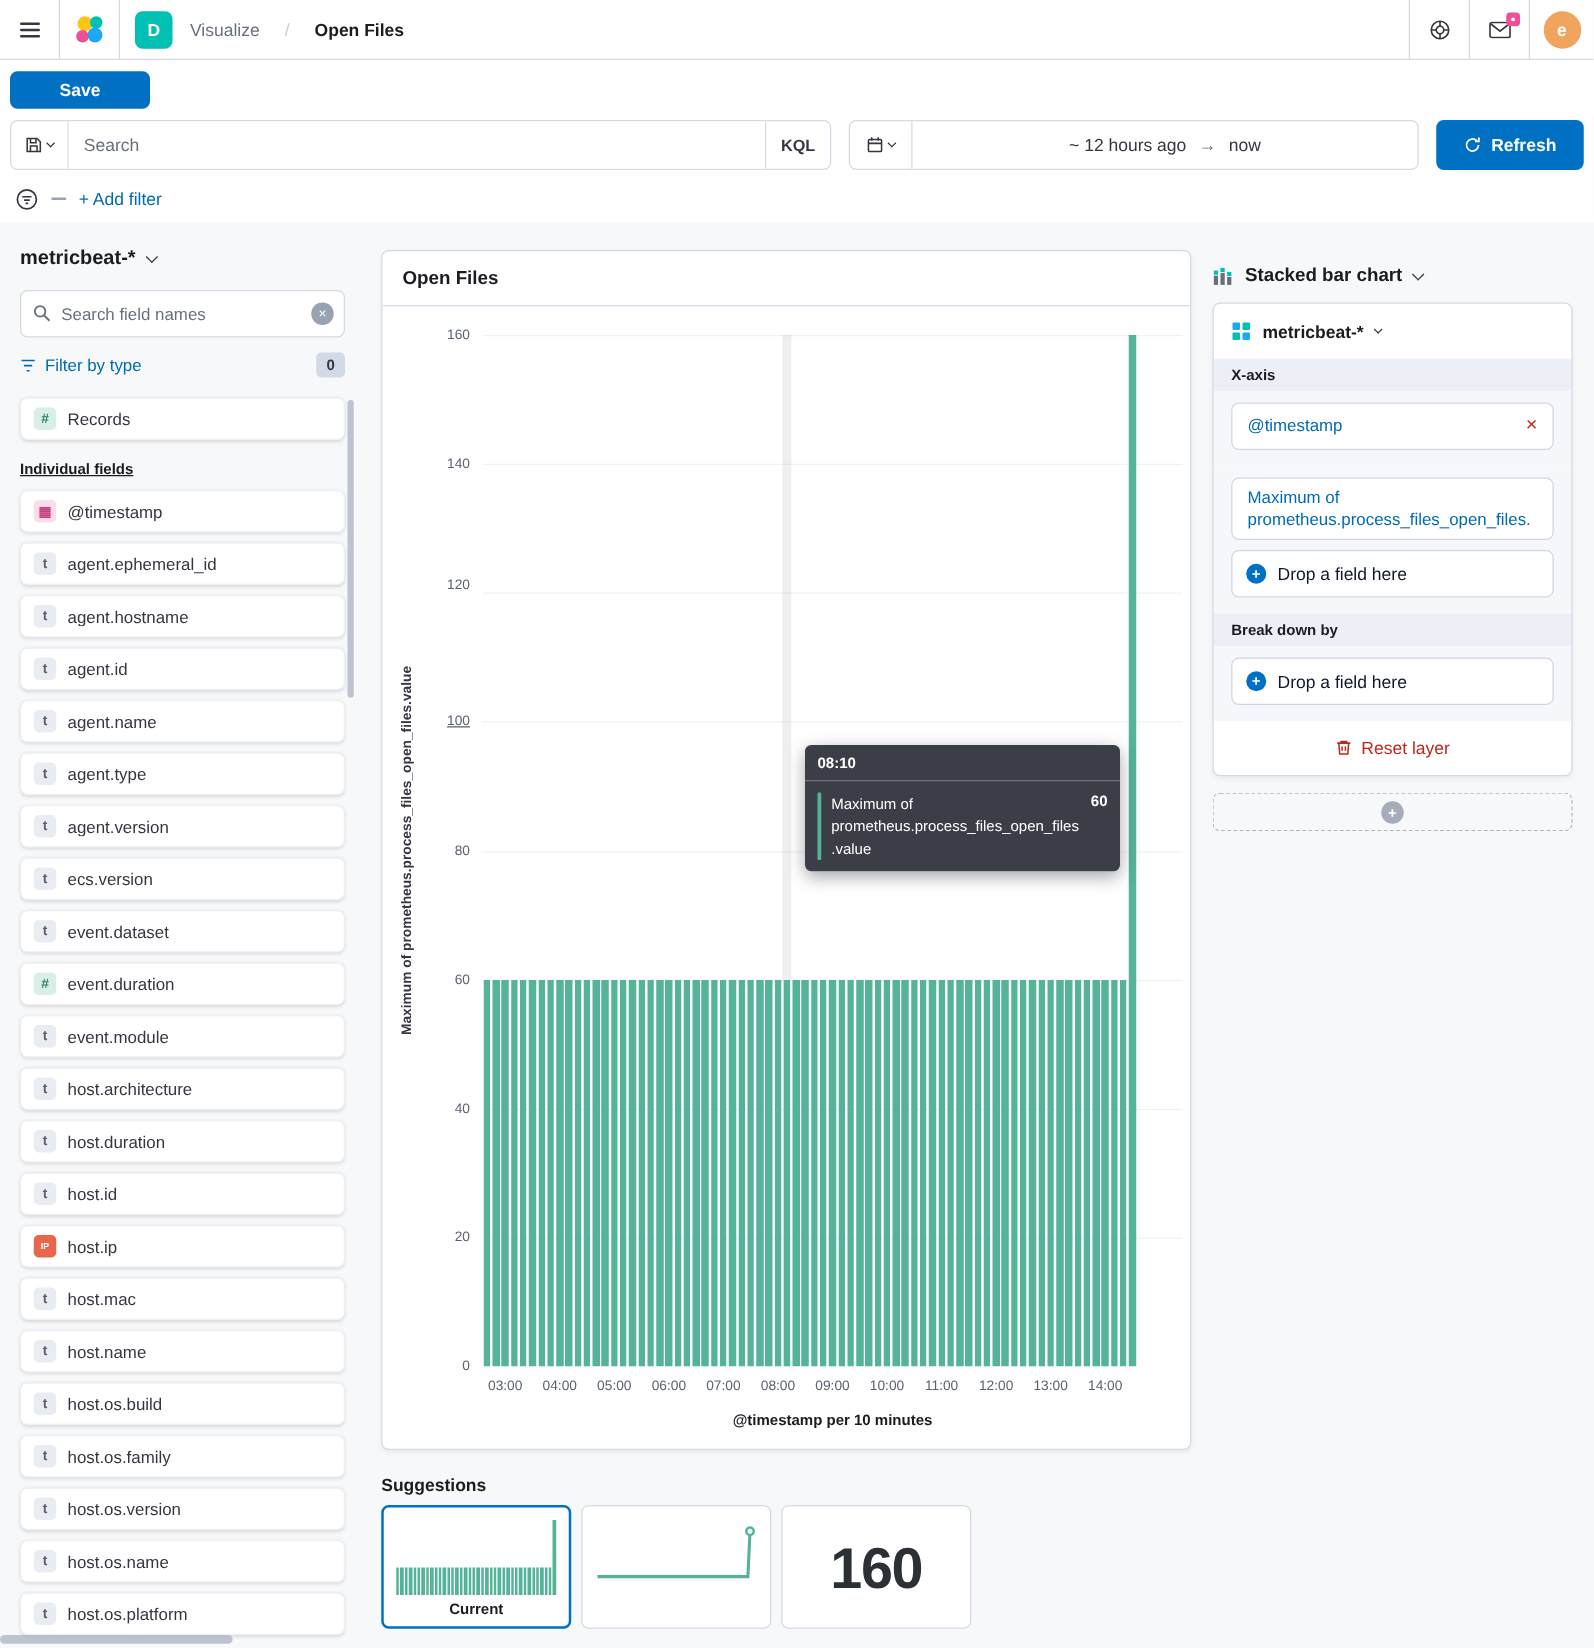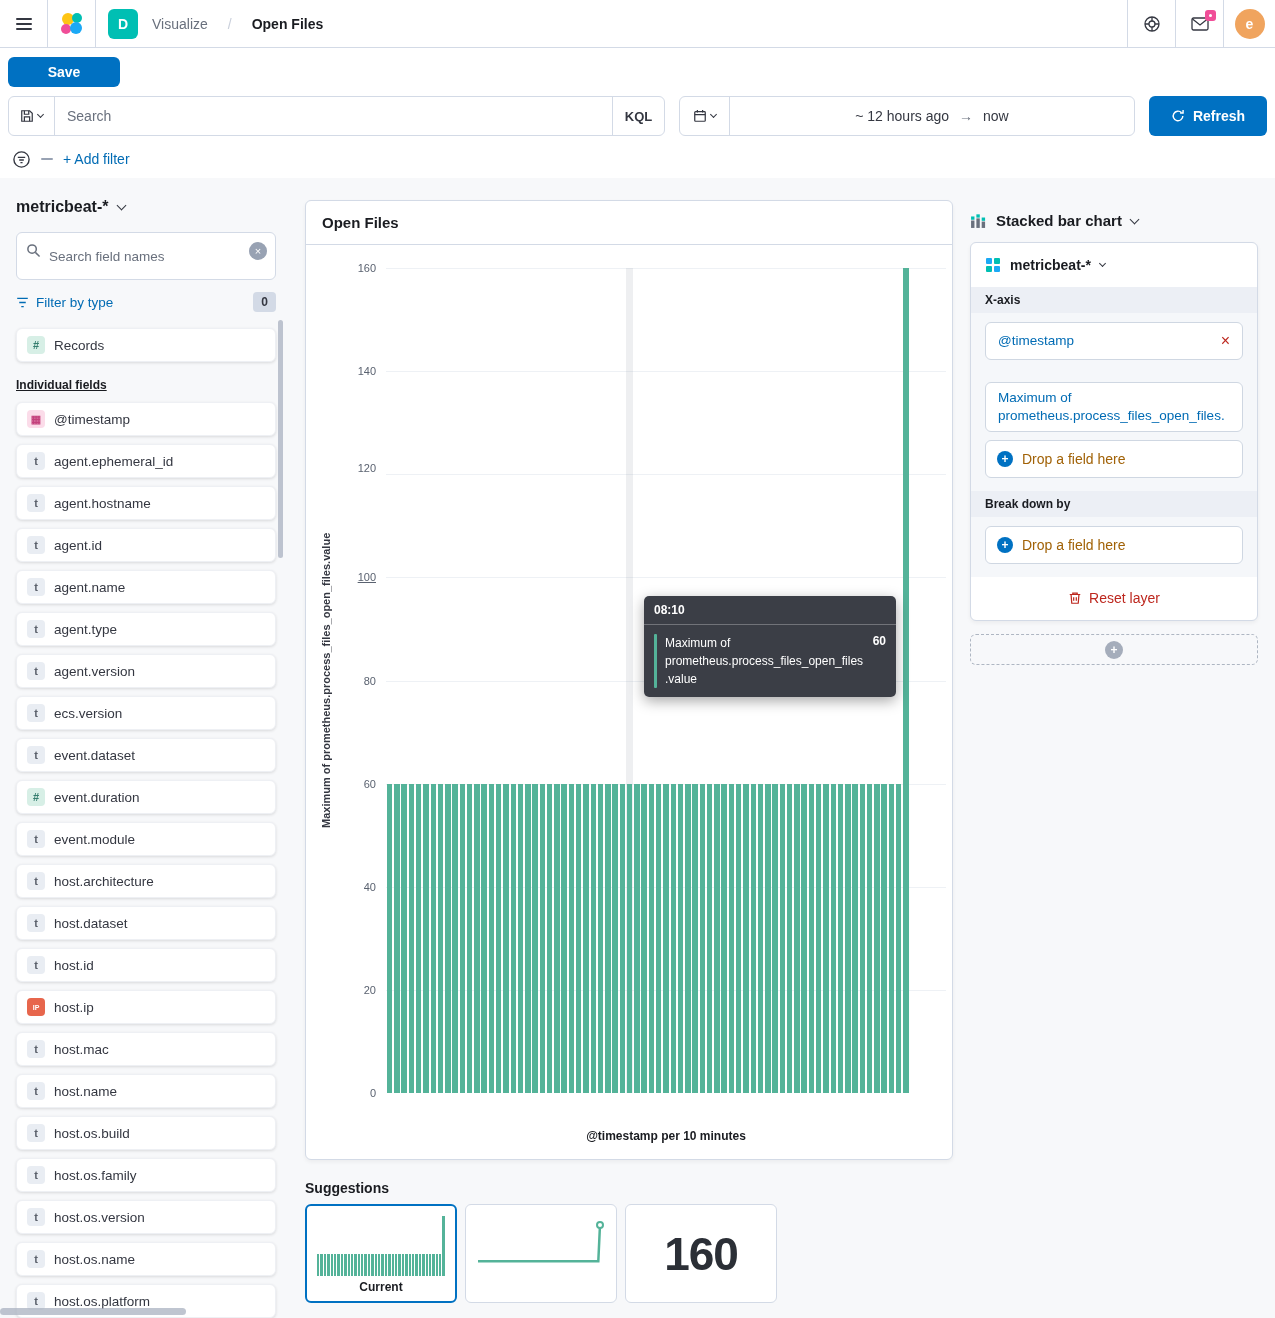--- a/index.html
+++ b/index.html
@@ -62,21 +62,21 @@
   .top-bg { position:absolute; left:0; top:48px; width:1275px; height:130px; background:#fff; z-index:-1; }
 
   
   .chev { width:7px; height:7px; border-right:1.6px solid #343741; border-bottom:1.6px solid #343741;
           transform:rotate(45deg); display:inline-block; margin-top:-3px; }
   .chev.small { width:5px; height:5px; }
 
   
   .sidebar { position:absolute; left:0; top:186px; width:290px; bottom:0; padding:12px 14px 0 16px; }
   .idx-row { display:flex; align-items:center; gap:10px; font-size:16px; font-weight:700; color:#1a1c21; cursor:pointer; }
-  .fsearch { position:relative; margin-top:16px; height:48px; }
+  .fsearch { position:relative; margin-top:16px; height:38px; }
   .fsearch input { width:100%; height:100%; border:1px solid #d3dae6; border-radius:6px; background:#fff;
                    padding:0 32px 0 32px; font-size:13.5px; outline:none; color:#343741; }
   .fsearch input::placeholder { color:#69707d; }
   .fsearch .mag { position:absolute; left:10px; top:11px; }
   .clear-btn { position:absolute; right:9px; top:10px; width:18px; height:18px; border-radius:50%;
                background:#98a2b3; color:#fff; font-size:11px; line-height:18px; text-align:center; }
   .ftype-row { margin-top:12px; display:flex; align-items:center; gap:7px; }
   .ftype-label { color:#006bb4; font-size:13.5px; cursor:pointer; }
   .ftype-badge { margin-left:auto; min-width:23px; height:20px; border-radius:4px; background:#d3dae6;
                  color:#343741; font-size:12px; font-weight:600; display:flex; align-items:center; justify-content:center; }
@@ -131,21 +131,21 @@
   .dim-head { background:#eceff5; padding:6px 14px; font-size:12px; font-weight:700; color:#1a1c21; }
   .dim-body { background:#f5f7fa; padding:9px 14px 13px; display:flex; flex-direction:column; gap:8px; }
   .dim-pill { background:#fff; border:1px solid #cfd7e2; border-radius:6px; min-height:38px;
               display:flex; align-items:center; padding:6px 12px; cursor:pointer; }
   .dim-pill .dim-text { color:#006bb4; font-size:13.5px; line-height:1.35; overflow-wrap:anywhere; flex:1; }
   .dim-x { margin-left:8px; color:#bd271e; font-size:16px; line-height:1; }
   .drop-box { background:#fff; border:1px solid #cfd7e2; border-radius:6px; height:38px;
               display:flex; align-items:center; gap:9px; padding:0 11px; cursor:pointer; }
   .plus-circle { width:16px; height:16px; border-radius:50%; background:#0071c2; color:#fff;
                  font-size:12px; font-weight:700; display:flex; align-items:center; justify-content:center; flex:none; }
-  .drop-label { font-size:14px; color:#a16207; }
+  .drop-label { font-size:14px; color:#0f172a; }
   .reset-row { display:flex; align-items:center; justify-content:center; gap:7px; padding:13px 0 14px;
                color:#bd271e; font-size:14px; cursor:pointer; }
   .add-layer { height:31px; border:1px dashed #aeb6c2; border-radius:6px; display:flex; align-items:center;
                justify-content:center; cursor:pointer; }
   .add-layer .plus-circle { background:#a5adbb; width:18px; height:18px; }
 
   
   .sugg-title { position:absolute; left:305px; top:1180px; font-size:14px; font-weight:700; color:#1a1c21; }
   .sugg-row { position:absolute; left:305px; top:1204px; display:flex; gap:8px; }
   .sugg-card { width:152px; height:99px; background:#fff; border:1px solid #d3dae6; border-radius:6px;
@@ -330,21 +330,21 @@
       <div class="field-card">
         <span class="ficon" style="background: rgb(233, 237, 243); color: rgb(90, 96, 107); font-size: 11px;">t</span>
         <span class="fname">event.module</span>
       </div>
       <div class="field-card">
         <span class="ficon" style="background: rgb(233, 237, 243); color: rgb(90, 96, 107); font-size: 11px;">t</span>
         <span class="fname">host.architecture</span>
       </div>
       <div class="field-card">
         <span class="ficon" style="background: rgb(233, 237, 243); color: rgb(90, 96, 107); font-size: 11px;">t</span>
-        <span class="fname">host.dataset</span>
+        <span class="fname">host.duration</span>
       </div>
       <div class="field-card">
         <span class="ficon" style="background: rgb(233, 237, 243); color: rgb(90, 96, 107); font-size: 11px;">t</span>
         <span class="fname">host.id</span>
       </div>
       <div class="field-card">
         <span class="ficon" style="background: rgb(231, 102, 76); color: rgb(255, 255, 255); font-size: 7px;">IP</span>
         <span class="fname">host.ip</span>
       </div>
       <div class="field-card">
@@ -478,20 +478,34 @@
       <div class="bar" style="left: 459.055px; width: 5.52727px; height: 309.375px; background: rgb(84, 179, 153);"></div>
       <div class="bar" style="left: 466.327px; width: 5.52727px; height: 309.375px; background: rgb(84, 179, 153);"></div>
       <div class="bar" style="left: 473.6px; width: 5.52727px; height: 309.375px; background: rgb(84, 179, 153);"></div>
       <div class="bar" style="left: 480.873px; width: 5.52727px; height: 309.375px; background: rgb(84, 179, 153);"></div>
       <div class="bar" style="left: 488.145px; width: 5.52727px; height: 309.375px; background: rgb(84, 179, 153);"></div>
       <div class="bar" style="left: 495.418px; width: 5.52727px; height: 309.375px; background: rgb(84, 179, 153);"></div>
       <div class="bar" style="left: 502.691px; width: 5.52727px; height: 309.375px; background: rgb(84, 179, 153);"></div>
       <div class="bar" style="left: 509.964px; width: 5.52727px; height: 309.375px; background: rgb(84, 179, 153);"></div>
       <div class="bar" style="left: 517.236px; width: 5.52727px; height: 825px; background: rgb(84, 179, 153);"></div>
     </div>
+  <div class="xticks">
+      <div class="x-tick" style="left: 18.1818px;">03:00</div>
+      <div class="x-tick" style="left: 61.8182px;">04:00</div>
+      <div class="x-tick" style="left: 105.455px;">05:00</div>
+      <div class="x-tick" style="left: 149.091px;">06:00</div>
+      <div class="x-tick" style="left: 192.727px;">07:00</div>
+      <div class="x-tick" style="left: 236.364px;">08:00</div>
+      <div class="x-tick" style="left: 280px;">09:00</div>
+      <div class="x-tick" style="left: 323.636px;">10:00</div>
+      <div class="x-tick" style="left: 367.273px;">11:00</div>
+      <div class="x-tick" style="left: 410.909px;">12:00</div>
+      <div class="x-tick" style="left: 454.545px;">13:00</div>
+      <div class="x-tick" style="left: 498.182px;">14:00</div>
+    </div>
   <div class="xtitle">@timestamp per 10 minutes</div>
 </div>
 
 <div class="config">
   <div class="cfg-head">
     <svg width="17" height="17" viewBox="0 0 16 16">
       <rect x="1" y="8" width="3.2" height="7" fill="#69707d"></rect>
         <rect x="1" y="4.2" width="3.2" height="3.1" fill="#00bfb3"></rect>
       <rect x="6" y="6" width="3.2" height="9" fill="#69707d"></rect>
         <rect x="6" y="2.2" width="3.2" height="3.1" fill="#00bfb3"></rect>

